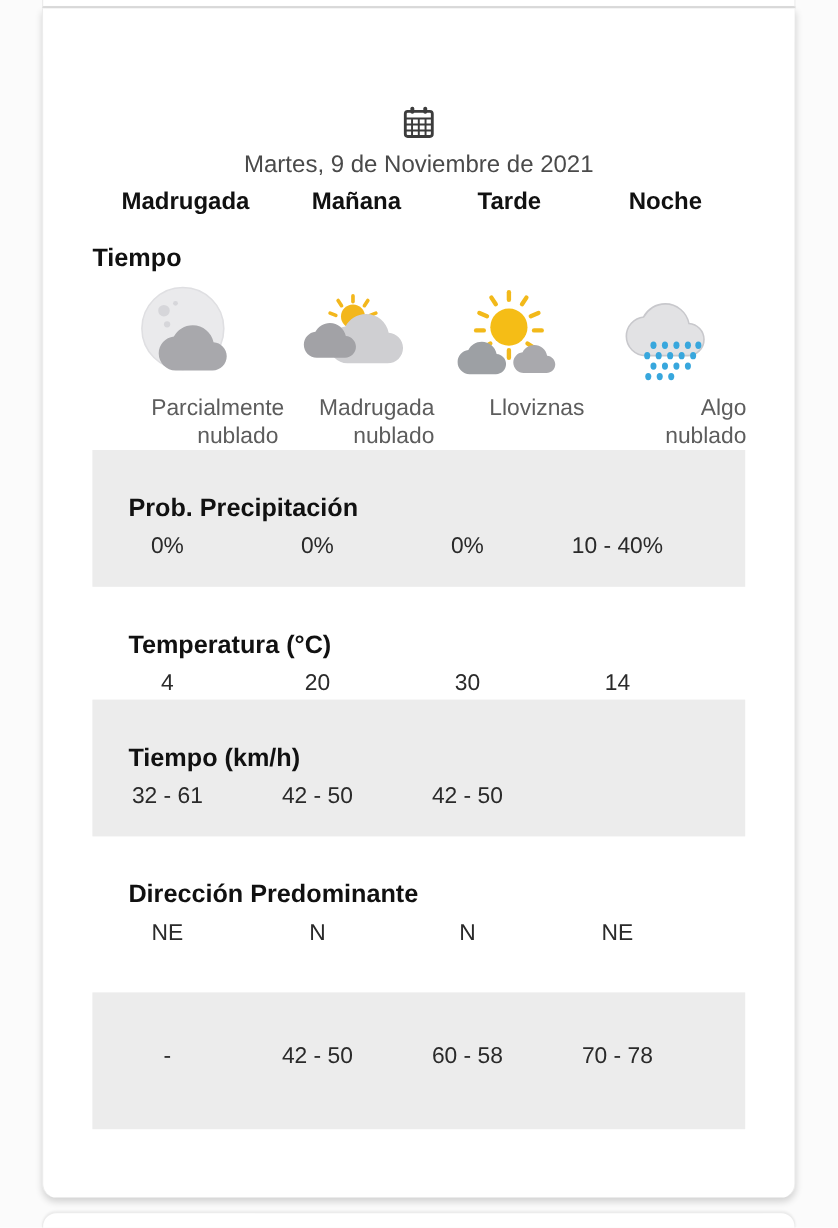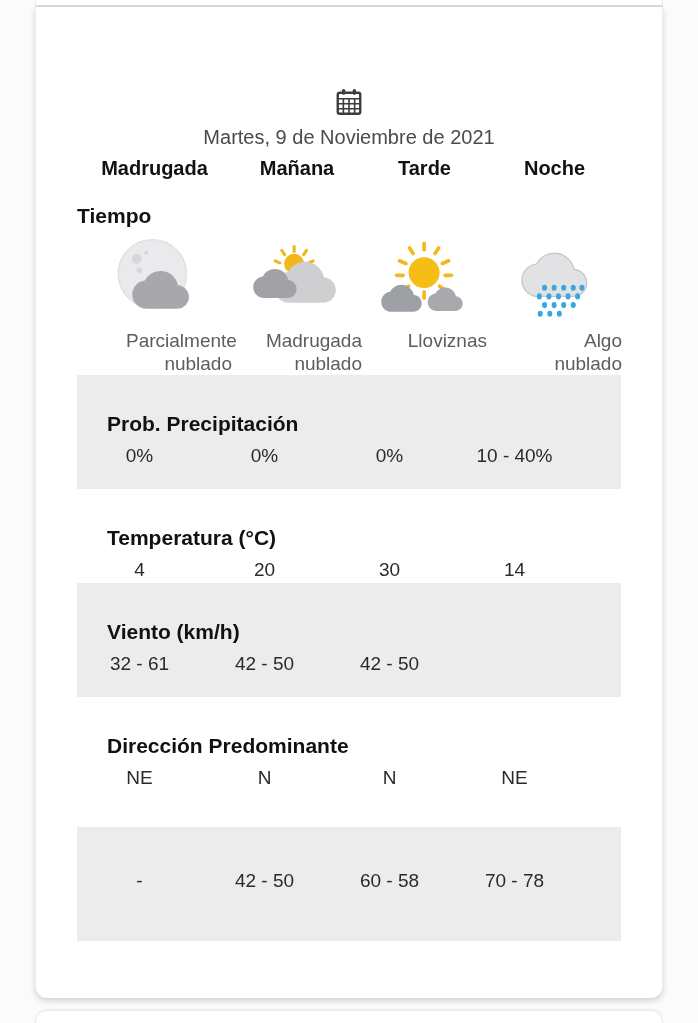--- a/index.html
+++ b/index.html
@@ -219,21 +219,21 @@
       <div class="sec-label">Temperatura (°C)</div>
       <div class="vals-grid">
         <div class="val">4</div>
         <div class="val">20</div>
         <div class="val">30</div>
         <div class="val">14</div>
       </div>
     </div>
 
     <div class="section shaded h-gray">
-      <div class="sec-label">Viento (km/h)</div>
+      <div class="sec-label">Tiempo (km/h)</div>
       <div class="vals-grid">
         <div class="val">32 - 61</div>
         <div class="val">42 - 50</div>
         <div class="val">42 - 50</div>
       </div>
     </div>
 
     <div class="section h-white2">
       <div class="sec-label">Dirección Predominante</div>
       <div class="vals-grid">

